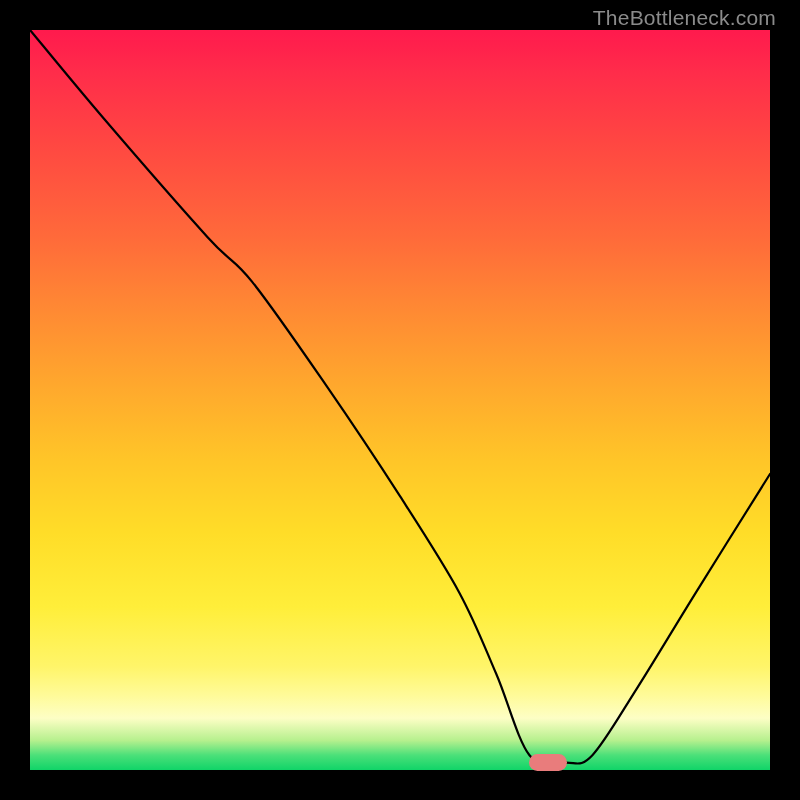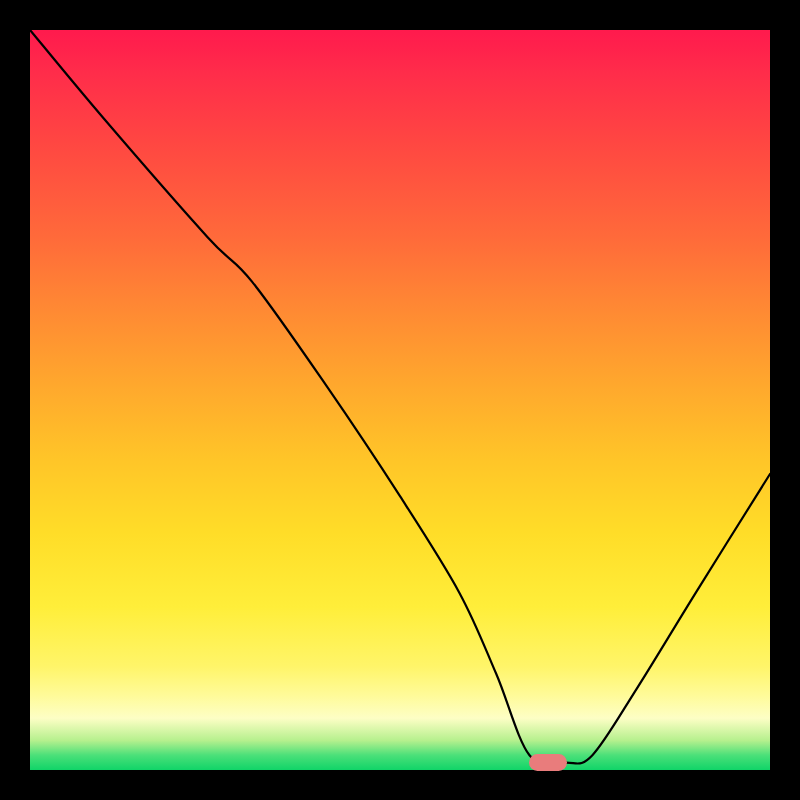--- a/index.html
+++ b/index.html
@@ -65,20 +65,21 @@
     width: 38px;
     height: 17px;
     background: #e97c7c;
     border-radius: 9px;
   }
 </style>
 </head>
 <body>
 
 <div class="outer">
+  <div class="watermark">TheBottleneck.com</div>
 
   <div class="plot-area">
     <svg class="curve" viewBox="0 0 740 740" preserveAspectRatio="none">
       <path id="curve-path" fill="none" stroke="#000000" stroke-width="2.2" stroke-linecap="round" stroke-linejoin="round" d="M 0 0 C 12.333333333333334 14.799999999999992, 44.400000000000006 54.266666666666616, 74 88.79999999999995 C 103.6 123.33333333333329, 152.93333333333334 180.06666666666672, 177.6 207.20000000000005 C 202.26666666666665 234.33333333333337, 202.26666666666665 226.9333333333333, 222 251.59999999999997 C 241.73333333333335 276.26666666666665, 271.3333333333333 319.43333333333334, 296 355.2 C 320.6666666666667 390.96666666666664, 347.8 431.66666666666663, 370 466.2 C 392.2 500.73333333333335, 413.16666666666663 532.8, 429.2 562.4 C 445.23333333333335 592, 454.4833333333333 616.6666666666666, 466.2 643.8 C 477.9166666666667 670.9333333333333, 487.7833333333334 710.4000000000001, 499.50000000000006 725.2 C 511.2166666666667 740, 526.0166666666667 732.6, 536.5 732.6 C 546.9833333333333 732.6, 550.6833333333333 737.5333333333334, 562.4 725.2 C 574.1166666666667 712.8666666666667, 589.5333333333333 685.7333333333333, 606.8 658.6 C 624.0666666666666 631.4666666666667, 643.8 598.1666666666666, 666 562.4 C 688.2 526.6333333333333, 727.6666666666666 463.73333333333335, 740 444"></path>
     </svg>
     <div class="marker" id="min-marker" style="left: 499px; top: 723.6px; background: rgb(233, 124, 124);"></div>
   </div>
 </div>
 
 </body></html>

